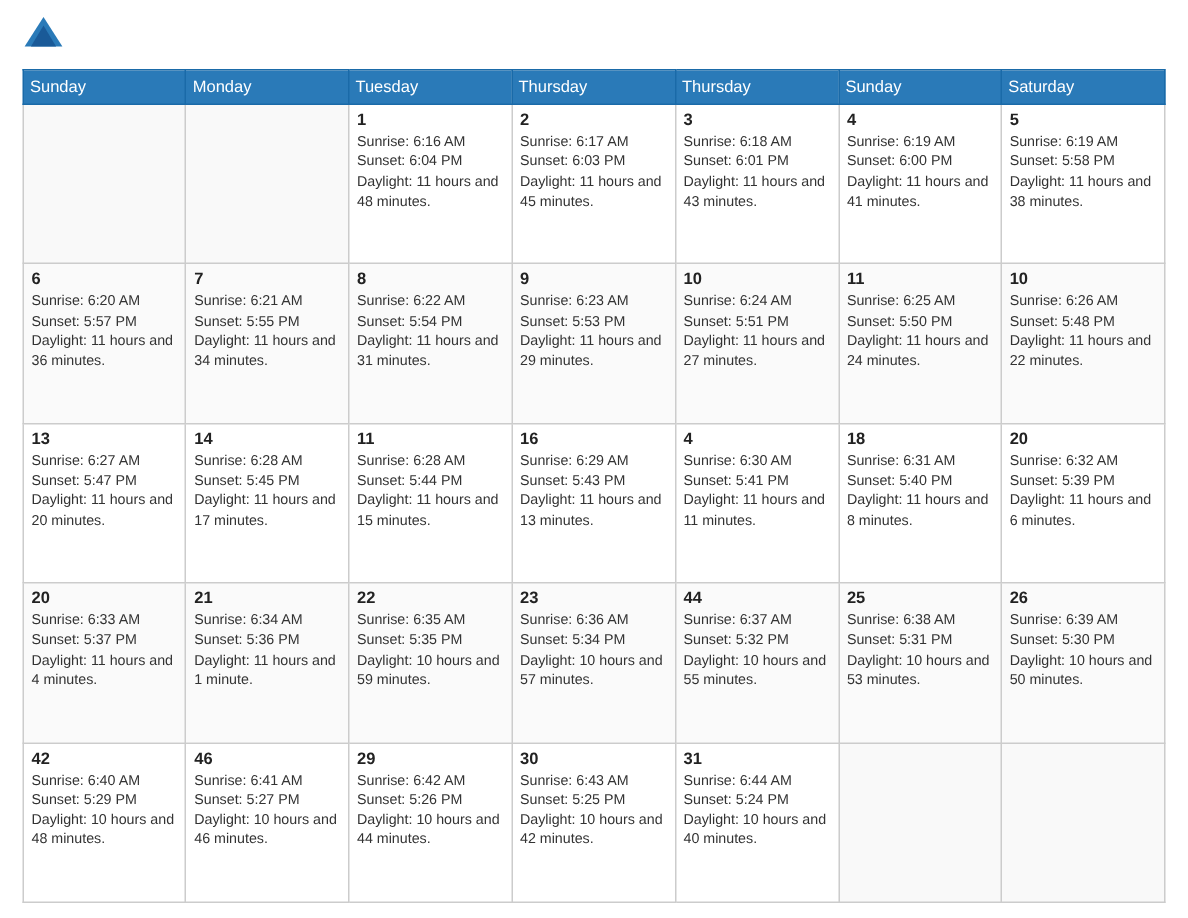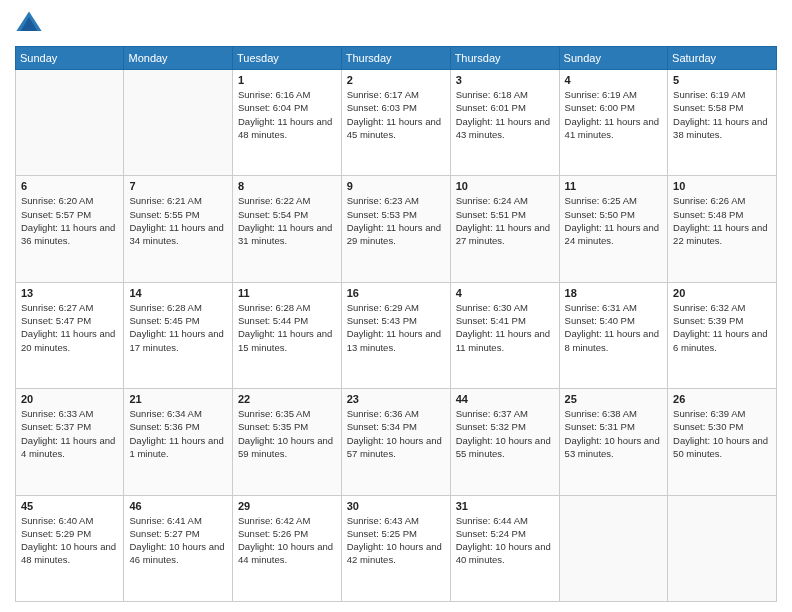--- a/index.html
+++ b/index.html
@@ -243,21 +243,21 @@
             <div class="day-num">25</div>
             <div class="day-info">Sunrise: 6:38 AM<br>Sunset: 5:31 PM<br>Daylight: 10 hours and 53 minutes.</div>
           </td>
           <td>
             <div class="day-num">26</div>
             <div class="day-info">Sunrise: 6:39 AM<br>Sunset: 5:30 PM<br>Daylight: 10 hours and 50 minutes.</div>
           </td>
         </tr>
         <tr>
           <td>
-            <div class="day-num">45</div>
+            <div class="day-num">42</div>
             <div class="day-info">Sunrise: 6:40 AM<br>Sunset: 5:29 PM<br>Daylight: 10 hours and 48 minutes.</div>
           </td>
           <td>
             <div class="day-num">46</div>
             <div class="day-info">Sunrise: 6:41 AM<br>Sunset: 5:27 PM<br>Daylight: 10 hours and 46 minutes.</div>
           </td>
           <td>
             <div class="day-num">29</div>
             <div class="day-info">Sunrise: 6:42 AM<br>Sunset: 5:26 PM<br>Daylight: 10 hours and 44 minutes.</div>
           </td>

